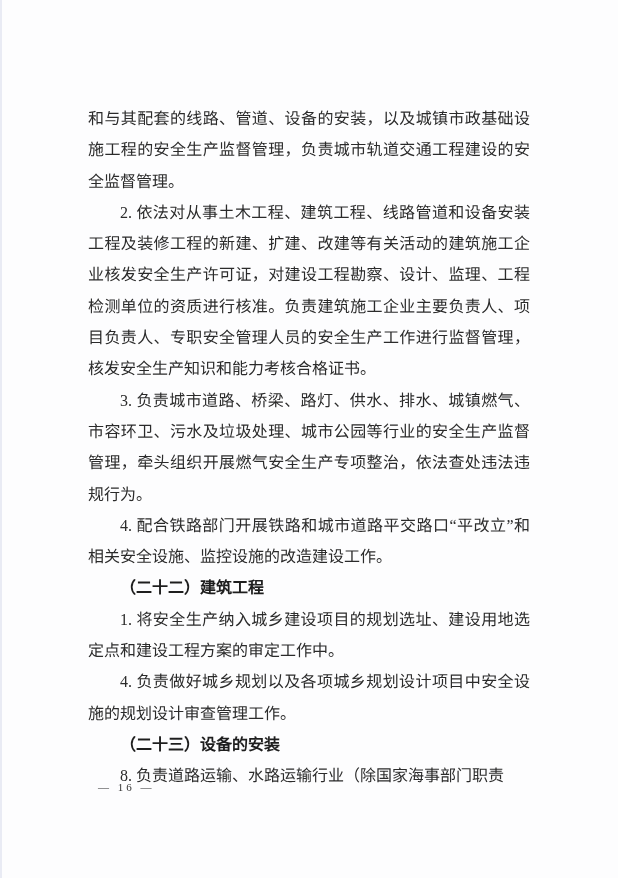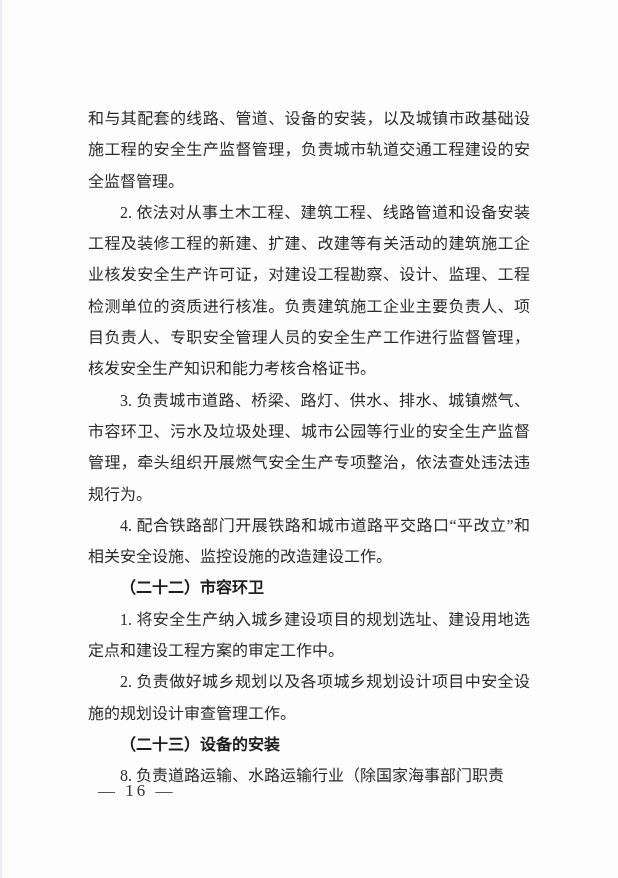--- a/index.html
+++ b/index.html
@@ -45,21 +45,21 @@
   }
   .section-heading {
     text-indent: 2em;
     font-weight: bold;
     color: #1e1e1e;
   }
   .page-number {
     position: absolute;
     left: 98px;
     top: 781px;
-    font-size: 17px;
+    font-size: 11px;
     letter-spacing: 3px;
     color: #333333;
   }
 </style>
 </head>
 <body>
 
 <div class="page">
 
   <div class="edge-artifact"></div>
@@ -67,25 +67,25 @@
   <div class="text-block">
 
     <p class="para-plain">和与其配套的线路、管道、设备的安装，以及城镇市政基础设施工程的安全生产监督管理，负责城市轨道交通工程建设的安全监督管理。</p>
 
     <p class="para-indent">2. 依法对从事土木工程、建筑工程、线路管道和设备安装工程及装修工程的新建、扩建、改建等有关活动的建筑施工企业核发安全生产许可证，对建设工程勘察、设计、监理、工程检测单位的资质进行核准。负责建筑施工企业主要负责人、项目负责人、专职安全管理人员的安全生产工作进行监督管理，核发安全生产知识和能力考核合格证书。</p>
 
     <p class="para-indent">3. 负责城市道路、桥梁、路灯、供水、排水、城镇燃气、市容环卫、污水及垃圾处理、城市公园等行业的安全生产监督管理，牵头组织开展燃气安全生产专项整治，依法查处违法违规行为。</p>
 
     <p class="para-indent">4. 配合铁路部门开展铁路和城市道路平交路口“平改立”和相关安全设施、监控设施的改造建设工作。</p>
 
-    <p class="section-heading">（二十二）市容环卫</p>
+    <p class="section-heading">（二十二）建筑工程</p>
 
     <p class="para-indent">1. 将安全生产纳入城乡建设项目的规划选址、建设用地选定点和建设工程方案的审定工作中。</p>
 
-    <p class="para-indent">2. 负责做好城乡规划以及各项城乡规划设计项目中安全设施的规划设计审查管理工作。</p>
+    <p class="para-indent">4. 负责做好城乡规划以及各项城乡规划设计项目中安全设施的规划设计审查管理工作。</p>
 
     <p class="section-heading">（二十三）设备的安装</p>
 
     <p class="para-indent">8. 负责道路运输、水路运输行业（除国家海事部门职责</p>
 
   </div>
 
   <div class="page-number">— 16 —</div>
 
 </div>

